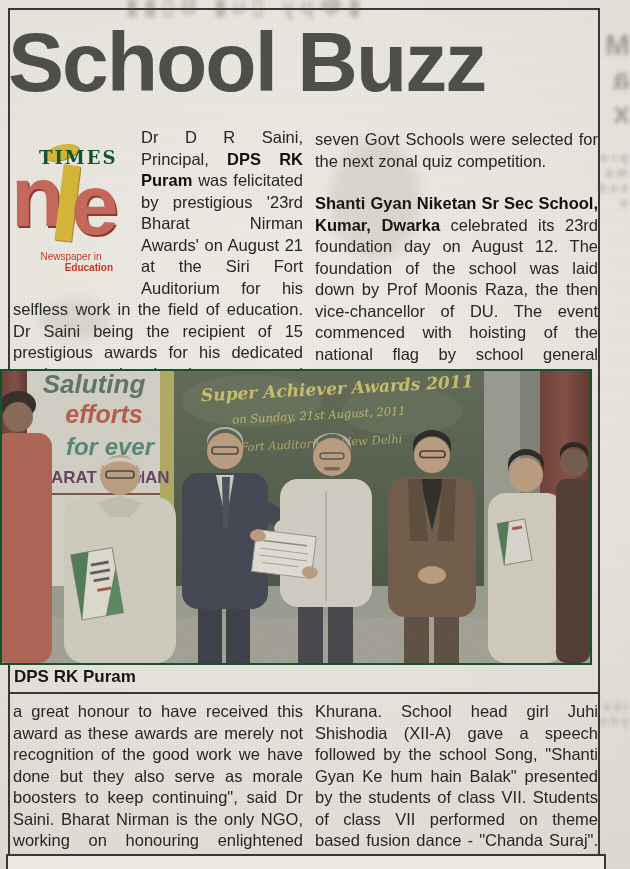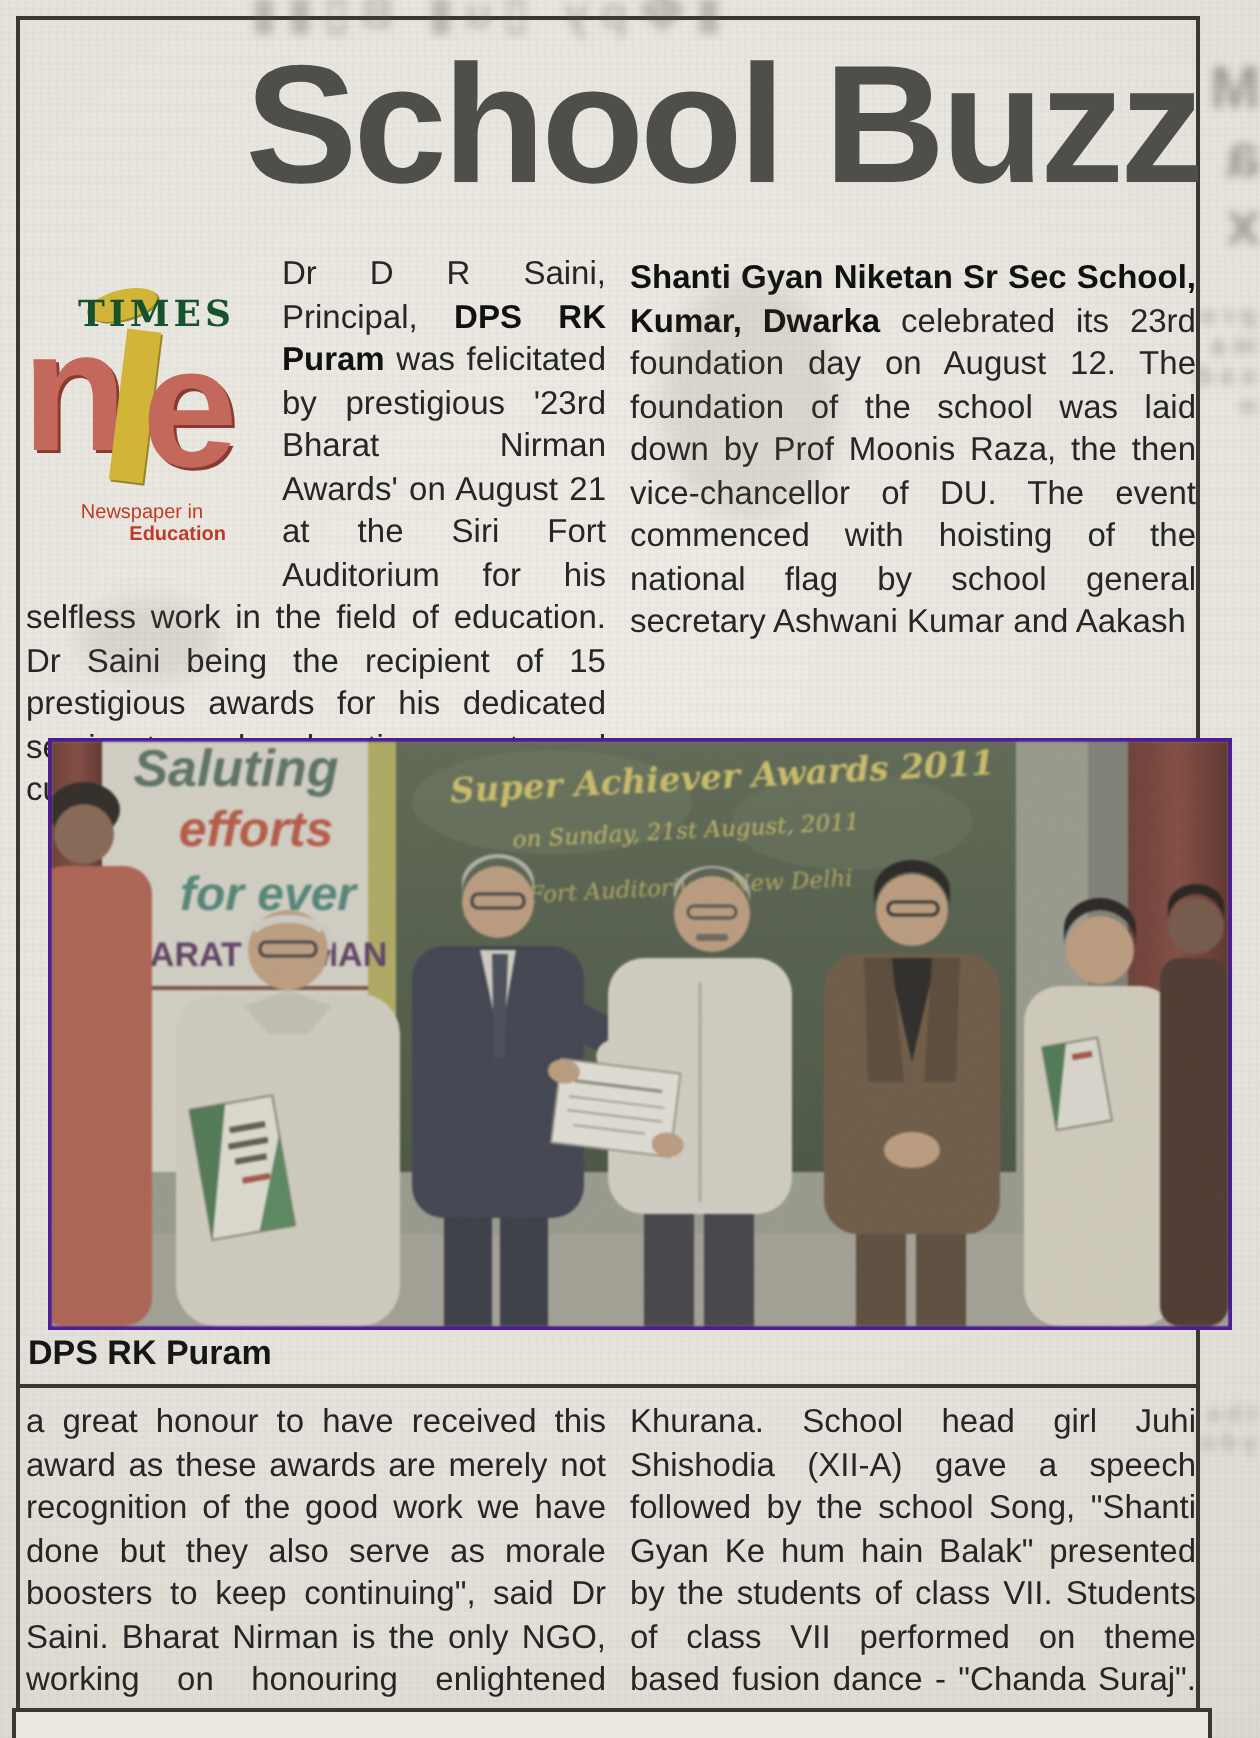--- a/index.html
+++ b/index.html
@@ -9,21 +9,21 @@
     background-image:
       repeating-linear-gradient(0deg, rgba(90,85,75,0.025) 0 1px, rgba(0,0,0,0) 1px 3px),
       repeating-linear-gradient(90deg, rgba(90,85,75,0.02) 0 1px, rgba(0,0,0,0) 1px 4px),
       radial-gradient(circle at 45% 35%, #edebe4 0%, #e6e4dd 55%, #ddd9d1 100%);
     font-family:"Liberation Sans", sans-serif;
     color:#242424;
   }
   .rule{position:absolute;background:#3a3833;}
   .headline{
     position:absolute;left:8px;top:10px;width:592px;height:108px;
-    text-align:right;font-size:84px;font-weight:700;letter-spacing:-2px;
+    text-align:left;font-size:84px;font-weight:700;letter-spacing:-2px;
     color:#4e4e4b;line-height:104px;
   }
   .col{position:absolute;text-align:justify;font-size:16.5px;line-height:21.5px;color:#262626;}
   .col p{margin:0;}
   .col p + p{margin-top:21px;}
   .col b{color:#111;}
   #col-top-left{left:13px;top:127px;width:290px;}
   #col-top-right{left:315px;top:129px;width:283px;}
   #col-bot-left{left:13px;top:701px;width:290px;}
   #col-bot-right{left:315px;top:701px;width:283px;}
@@ -38,22 +38,22 @@
   .nie-e{left:58px;top:30px;}
   .nie-i-stem{position:absolute;left:46px;top:34px;width:17px;height:76px;
     background:#d2b438;transform:rotate(7deg);box-shadow:1px 1px 0 #9a8526;}
   .nie-i-dot{position:absolute;left:30px;top:14px;width:36px;height:15px;border-radius:50%;
     background:#d2b438;transform:rotate(-14deg);box-shadow:1px 1px 0 #9a8526;}
   .nie-tagline{position:absolute;left:6px;top:120px;width:104px;font-size:10px;line-height:11px;
     color:#c03a28;text-align:center;}
   .nie-tagline .l2{display:block;text-align:right;padding-right:10px;font-weight:bold;}
 
   
-  .photo{position:absolute;left:24px;top:369px;width:588px;height:292px;
-    border:2px solid #4c1d95;box-sizing:content-box;background:#737373;}
+  .photo{position:absolute;left:0;top:369px;width:588px;height:292px;
+    border:2px solid #14532d;box-sizing:content-box;background:#15803d;}
   .photo svg{display:block;filter:blur(0.4px) saturate(0.82) contrast(0.93);}
   .caption{position:absolute;left:14px;top:667px;font-size:17px;font-weight:700;color:#161616;}
 
   .bottom-box{position:absolute;left:6px;top:854px;width:596px;height:40px;
     border:2px solid #3a3833;background:#ebe9e2;}
 
   
   .smudge{position:absolute;filter:blur(2.2px);transform:scaleX(-1);
     font-weight:700;color:rgba(82,72,66,0.45);pointer-events:none;white-space:pre-line;}
   .sm1{right:0px;top:28px;font-size:30px;line-height:34px;width:34px;}
@@ -77,20 +77,21 @@
     <span class="nie-i-stem"></span>
     <span class="nie-i-dot"></span>
     <span class="nie-e">e</span>
     <span class="nie-times">TIMES</span>
     <span class="nie-tagline"><span>Newspaper in</span><span class="l2">Education</span></span>
   </div>
   <p><span>Dr D R Saini, Principal, </span><b>DPS RK Puram</b><span> was felicitated by prestigious '23rd Bharat Nirman Awards' on August 21 at the Siri Fort Auditorium for his selfless work in the field of education. Dr Saini being the recipient of 15 prestigious awards for his dedicated service towards education, sports and culture. "It's</span></p>
 </div>
 
 <div class="col" id="col-top-right">
+  <p>seven Govt Schools were selected for the next zonal quiz competition.</p>
   <p><b>Shanti Gyan Niketan Sr Sec School, Kumar, Dwarka</b><span> celebrated its 23rd foundation day on August 12. The foundation of the school was laid down by Prof Moonis Raza, the then vice-chancellor of DU. The event commenced with hoisting of the national flag by school general secretary Ashwani Kumar and Aakash</span></p>
 </div>
 
 <div class="photo">
   <svg width="588" height="292" viewBox="0 0 588 292" xmlns="http://www.w3.org/2000/svg">
     <defs>
       <linearGradient id="boardg" x1="0" y1="0" x2="0" y2="1">
         <stop offset="0" stop-color="#55644a"></stop>
           <stop offset="1" stop-color="#3e4e38"></stop>
       </linearGradient>

